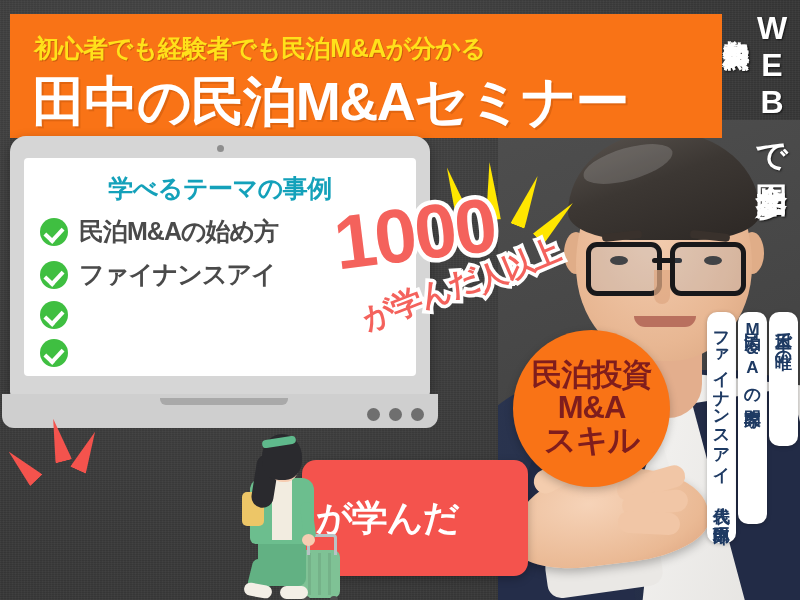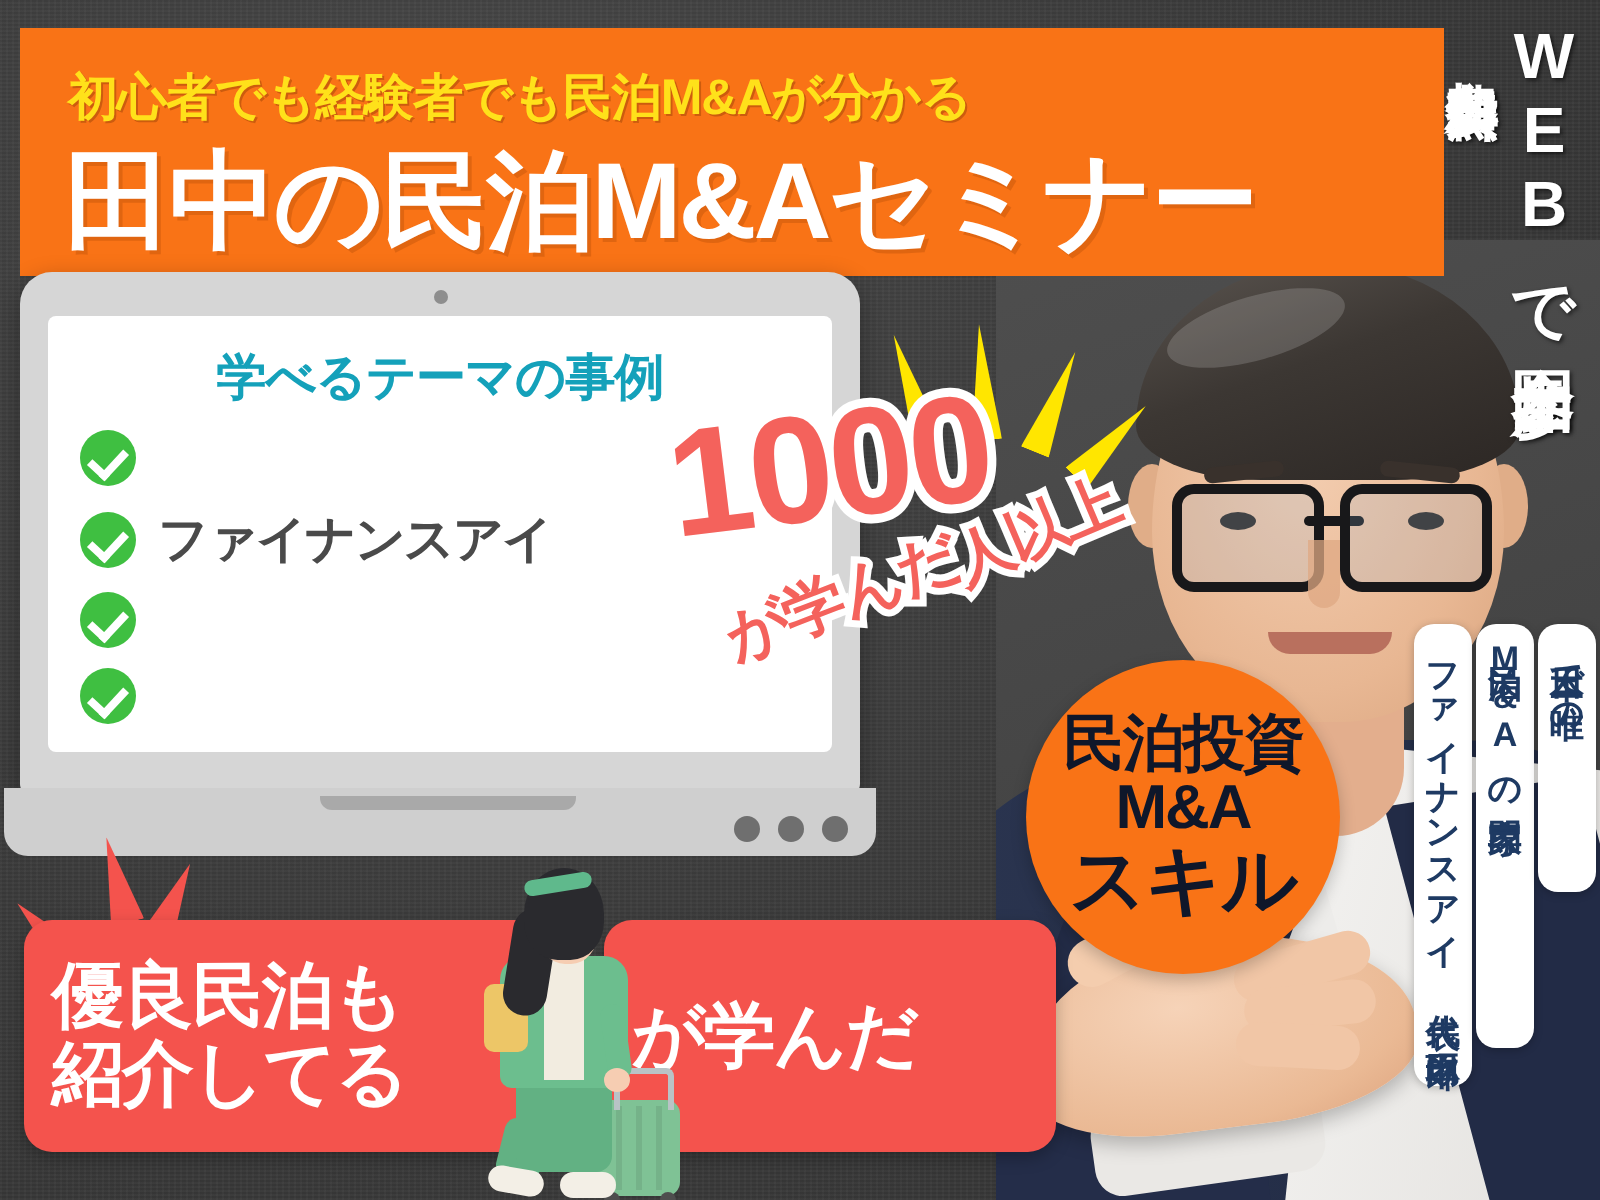--- a/index.html
+++ b/index.html
@@ -170,26 +170,26 @@
   .sub-manda{
     position:absolute;left:18px;top:82px;transform:rotate(-14deg);
     font-size:31px;font-weight:bold;color:#f4625c;letter-spacing:-1px;white-space:nowrap;
     -webkit-text-stroke:7px #fff;paint-order:stroke fill;
   }
 
   
   .circle-badge{
     position:absolute;left:513px;top:330px;width:157px;height:157px;border-radius:50%;
     background:#f97316;display:flex;flex-direction:column;align-items:center;justify-content:center;
-    color:#0f172a;font-weight:bold;line-height:1.06;letter-spacing:-1px;
+    color:#7f1d1d;font-weight:bold;line-height:1.06;letter-spacing:-1px;
     box-shadow:0 3px 8px rgba(0,0,0,.22);
   }
   .cb1{font-size:31px;}
   .cb2{font-size:31px;}
-  .cb3{font-size:38px;}
+  .cb3{font-size:32px;}
 
   
   .cred{position:absolute;right:2px;top:312px;display:flex;flex-direction:row;align-items:flex-start;}
   .cred-col{
     background:#fff;border-radius:10px;
     padding:8px 3px;margin-left:2px;
     writing-mode:vertical-rl;text-orientation:upright;
     color:#1e3a63;font-weight:bold;white-space:nowrap;
     box-shadow:0 1px 4px rgba(0,0,0,.25);
   }
@@ -284,20 +284,21 @@
   <div class="vtxt" id="v-free">参加費無料</div>
 
   <div class="laptop">
     <div class="lt-lid">
       <div class="lt-cam"></div>
       <div class="lt-screen">
         <div class="scr-title">学べるテーマの事例</div>
         <ul class="scr-list">
           <li>
             <span class="chk"></span>
+            <span class="scr-item-text">民泊M&amp;Aの始め方</span>
           </li>
           <li>
             <span class="chk"></span>
             <span class="scr-item-text">ファイナンスアイ</span>
           </li>
           <li>
             <span class="chk"></span>
           </li>
           <li>
             <span class="chk"></span>
@@ -338,24 +339,20 @@
     <div class="cred-col" id="cred-2">民泊M&amp;Aの専門家</div>
     <div class="cred-col" id="cred-1">日本で唯一の</div>
   </div>
 
   <div class="bursts">
     <div class="bray b1"></div>
     <div class="bray b2"></div>
     <div class="bray b3"></div>
   </div>
 
-  <div class="banner" id="banner-left">
-    <span>優良民泊も</span>
-    <span>紹介してる</span>
-  </div>
 
   <div class="banner" id="banner-right">
     <span>が学んだ</span>
   </div>
 
   <div class="traveler">
     <div class="tv-case"></div>
     <div class="tv-handle"></div>
     <div class="tv-wheel w1"></div>
     <div class="tv-wheel w2"></div>

